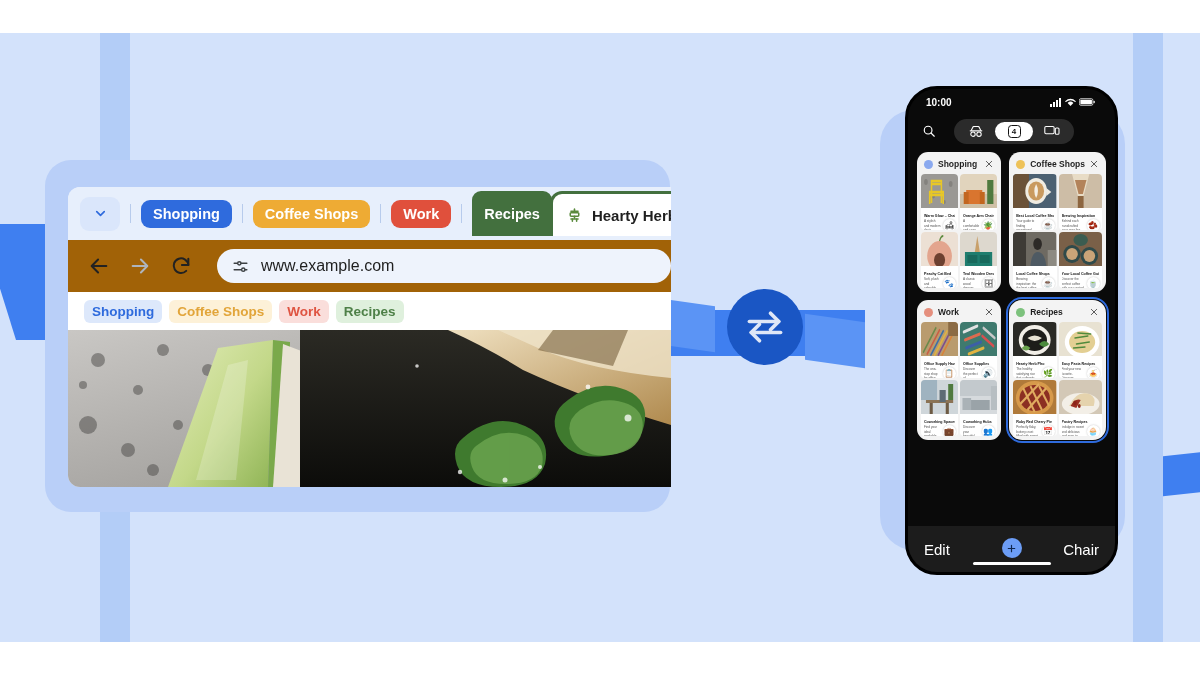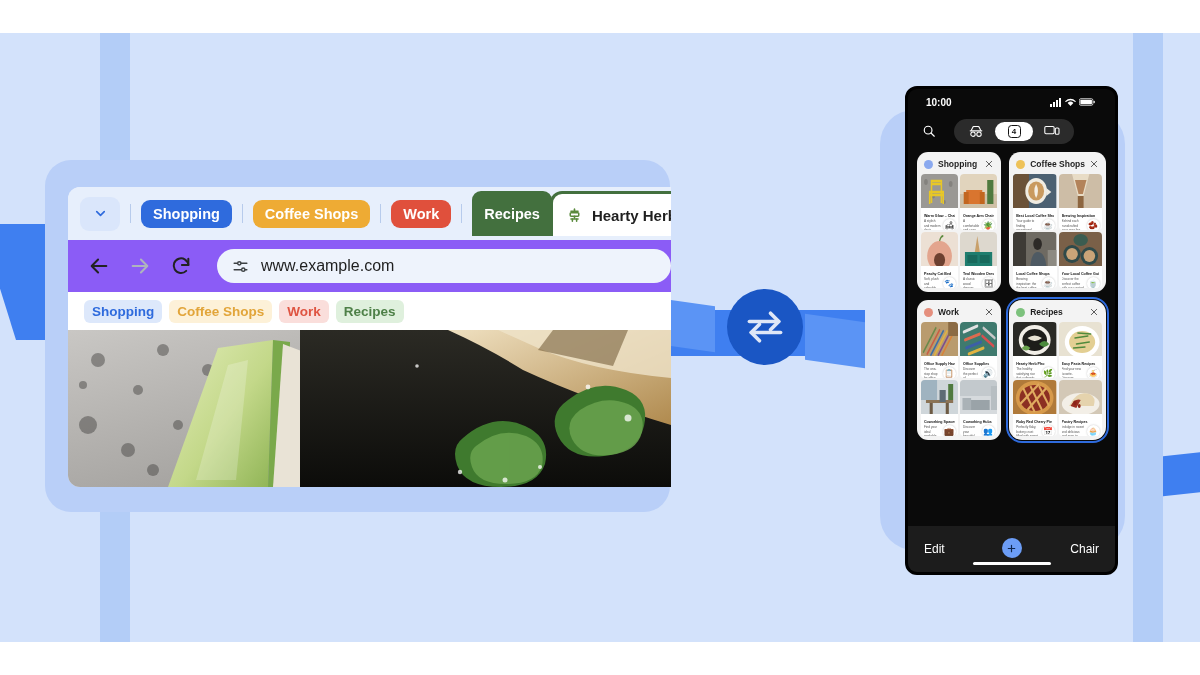--- a/index.html
+++ b/index.html
@@ -91,21 +91,21 @@
     border-radius: 12px 12px 0 0; display: flex; align-items: center;
     padding: 0 14px 0 13px; gap: 9px; margin-left: -2px; flex: 0 0 auto;
     border: 3px solid #43703e; border-bottom: none;
   }
   .active-tab .favicon { width: 17px; height: 17px; flex: 0 0 auto; }
   .active-tab .tab-title {
     font-size: 15px; color: #1f1f1f; font-weight: 600; white-space: nowrap;
   }
   
   .toolbar {
-    height: 52px; background: #8b5cf6; display: flex; align-items: center;
+    height: 52px; background: #a16207; display: flex; align-items: center;
     padding: 0 0 0 20px; gap: 19px;
   }
   .nav-ico { width: 22px; height: 22px; flex: 0 0 auto; }
   .omnibox {
     margin-left: 6px; height: 34px; flex: 1 1 auto; background: #eef3fc;
     border-radius: 17px; display: flex; align-items: center; padding: 0 14px; gap: 11px;
     margin-right: 0;
   }
   .omnibox .url { font-size: 16px; color: #1f1f1f; }
   
@@ -120,21 +120,21 @@
   
   .hero { height: 157px; position: relative; overflow: hidden; }
 
   
   .phone-glow {
     position: absolute; left: 880px; top: 110px; width: 245px; height: 440px;
     background: #b9cff8; border-radius: 34px; z-index: 3;
   }
   .phone {
     position: absolute; left: 905px; top: 86px; width: 213px; height: 489px;
-    background: #0a0a0a; border-radius: 12px; z-index: 5;
+    background: #0a0a0a; border-radius: 32px; z-index: 5;
     border: 3px solid #000; overflow: hidden;
   }
   .status-bar {
     height: 26px; display: flex; align-items: center; justify-content: space-between;
     padding: 0 20px 0 18px; color: #fff;
   }
   .status-time { font-size: 10px; font-weight: 700; }
   .status-icons { display: flex; align-items: center; gap: 3px; }
   .ph-toolbar {
     height: 32px; display: flex; align-items: center; padding: 0 14px; gap: 10px;
@@ -189,21 +189,21 @@
   .thumb .ticon {
     position: absolute; right: 2px; bottom: 2px; width: 13px; height: 13px;
     border-radius: 50%; background: #fff; display: flex; align-items: center;
     justify-content: center; font-size: 8px; box-shadow: 0 0 2px rgba(0,0,0,.25);
   }
   .ph-bottom {
     position: absolute; left: 0; bottom: 0; width: 100%; height: 46px;
     background: #1c1c1c; display: flex; align-items: center;
     justify-content: space-between; padding: 0 16px;
   }
-  .ph-bottom .btxt { font-size: 12px; color: #fff; }
+  .ph-bottom .btxt { font-size: 15px; color: #fff; }
   .plus-btn {
     width: 20px; height: 20px; border-radius: 50%; background: #6c9df6;
     display: flex; align-items: center; justify-content: center;
     color: #10264d; font-size: 14px; line-height: 1; font-weight: 400;
     position: absolute; left: 50%; top: 12px; transform: translateX(-50%);
   }
   .home-ind {
     position: absolute; left: 50%; bottom: 7px; transform: translateX(-50%);
     width: 78px; height: 3.5px; border-radius: 2px; background: #fff;
   }

